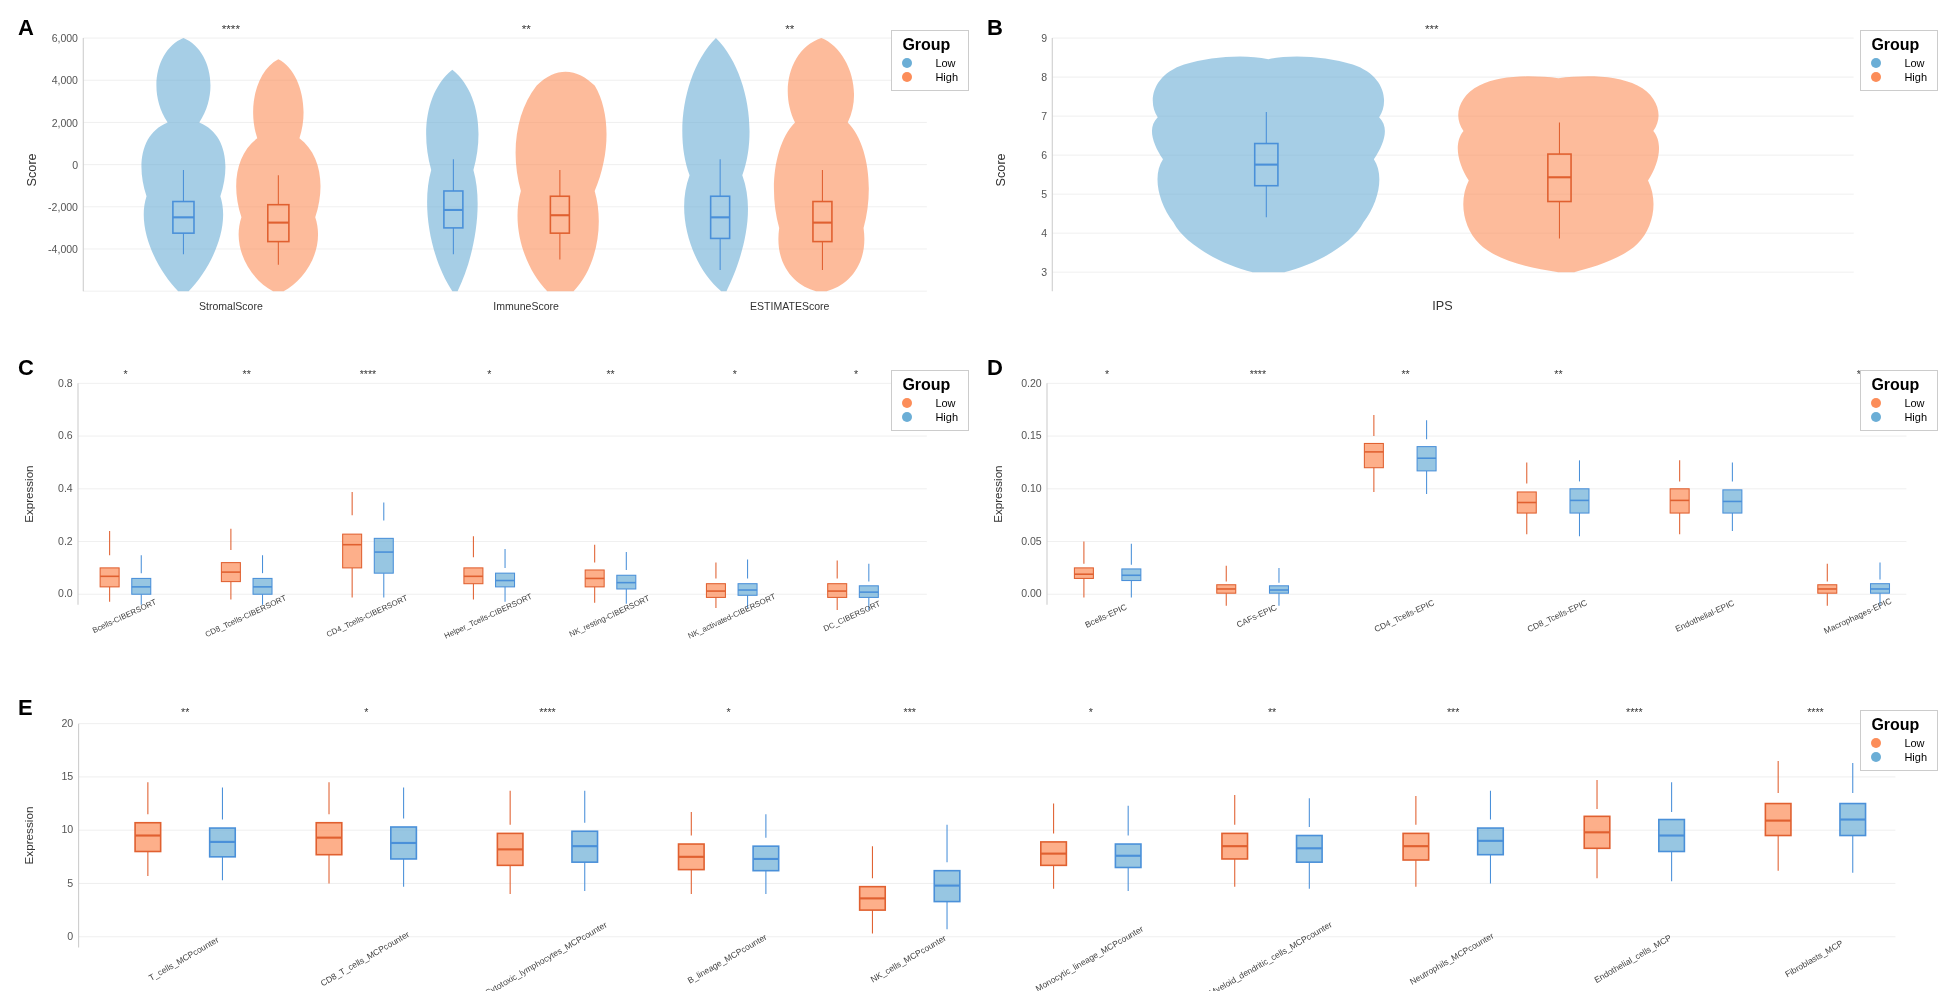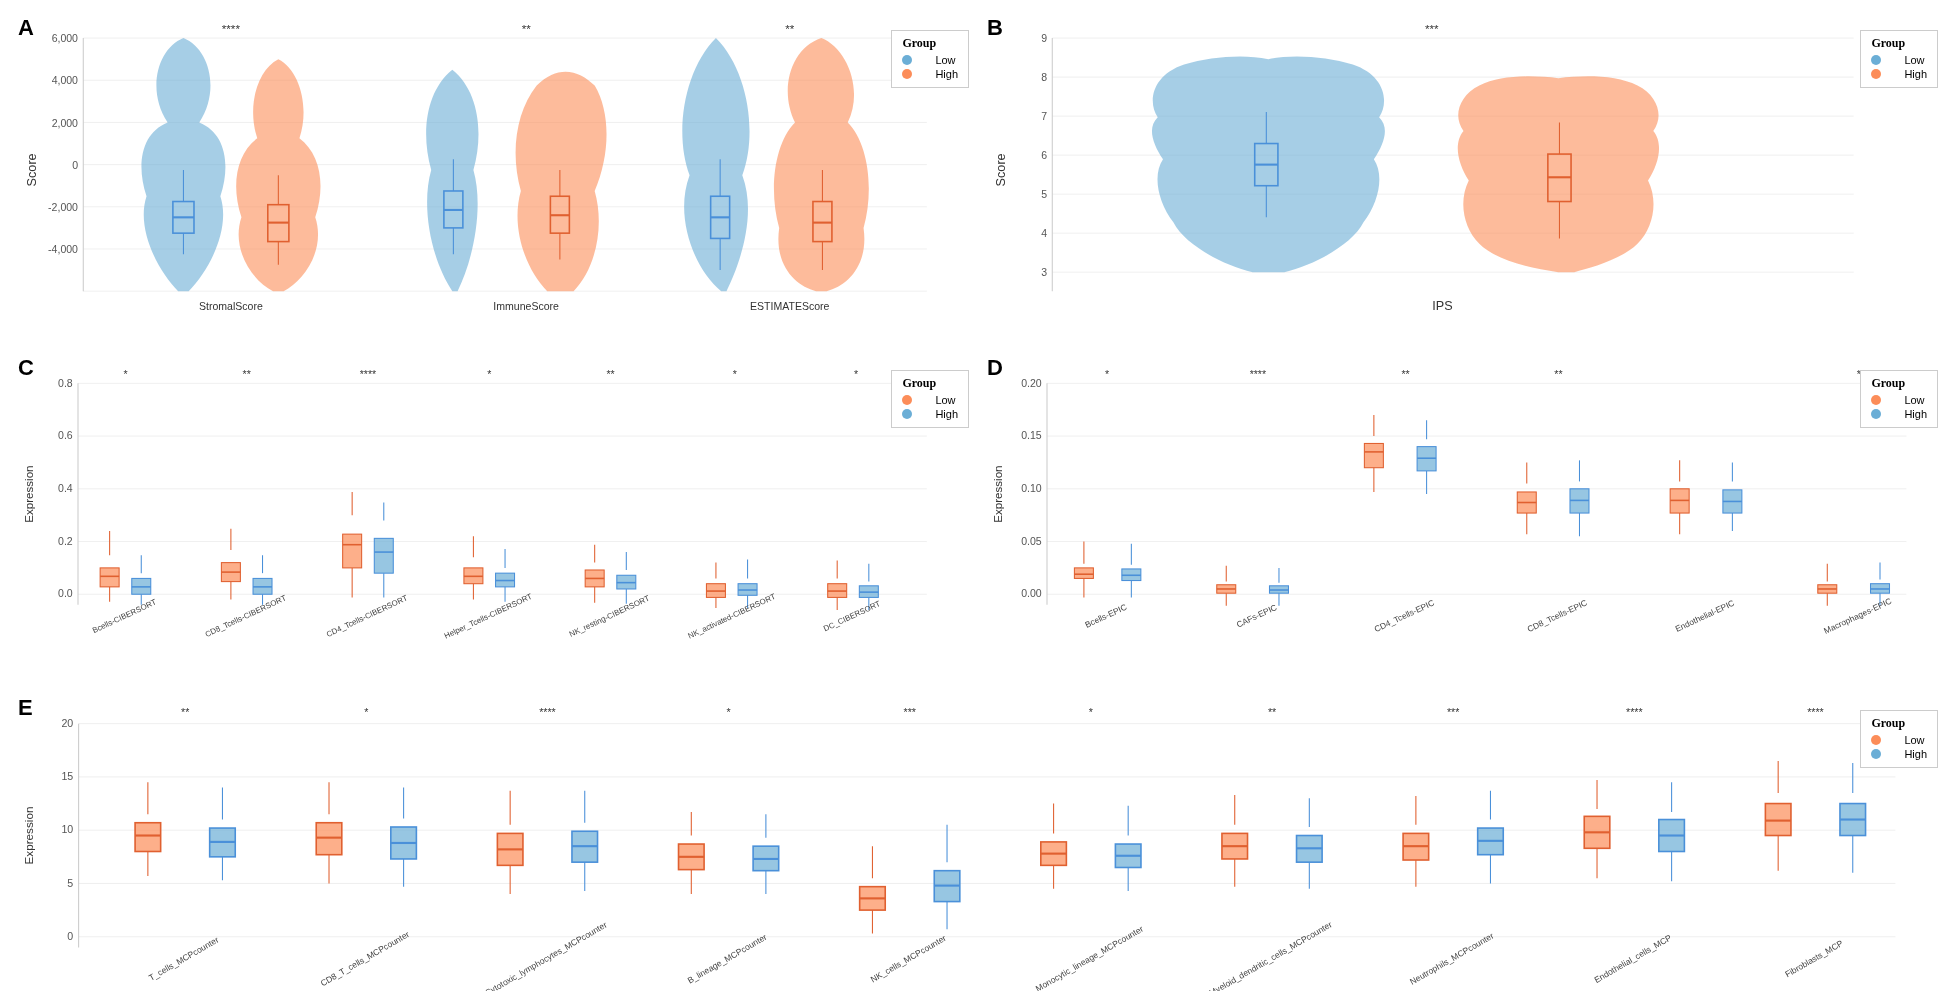--- a/index.html
+++ b/index.html
@@ -42,23 +42,22 @@
       position: absolute;
       right: 10px;
       top: 20px;
       border: 1px solid #ccc;
       background: #fff;
       padding: 5px 10px;
       font-size: 11px;
     }
     .legend-title {
       font-weight: bold;
-      font-size: 12px;
+      font-size: 16px;
       margin-bottom: 3px;
-      font-family: Liberation Serif, serif;
     }
     .legend-item {
       display: flex;
       align-items: center;
       gap: 23px;
       margin: 2px 0;
       font-size: 11px;
     }
     .legend-dot {
       width: 10px;

